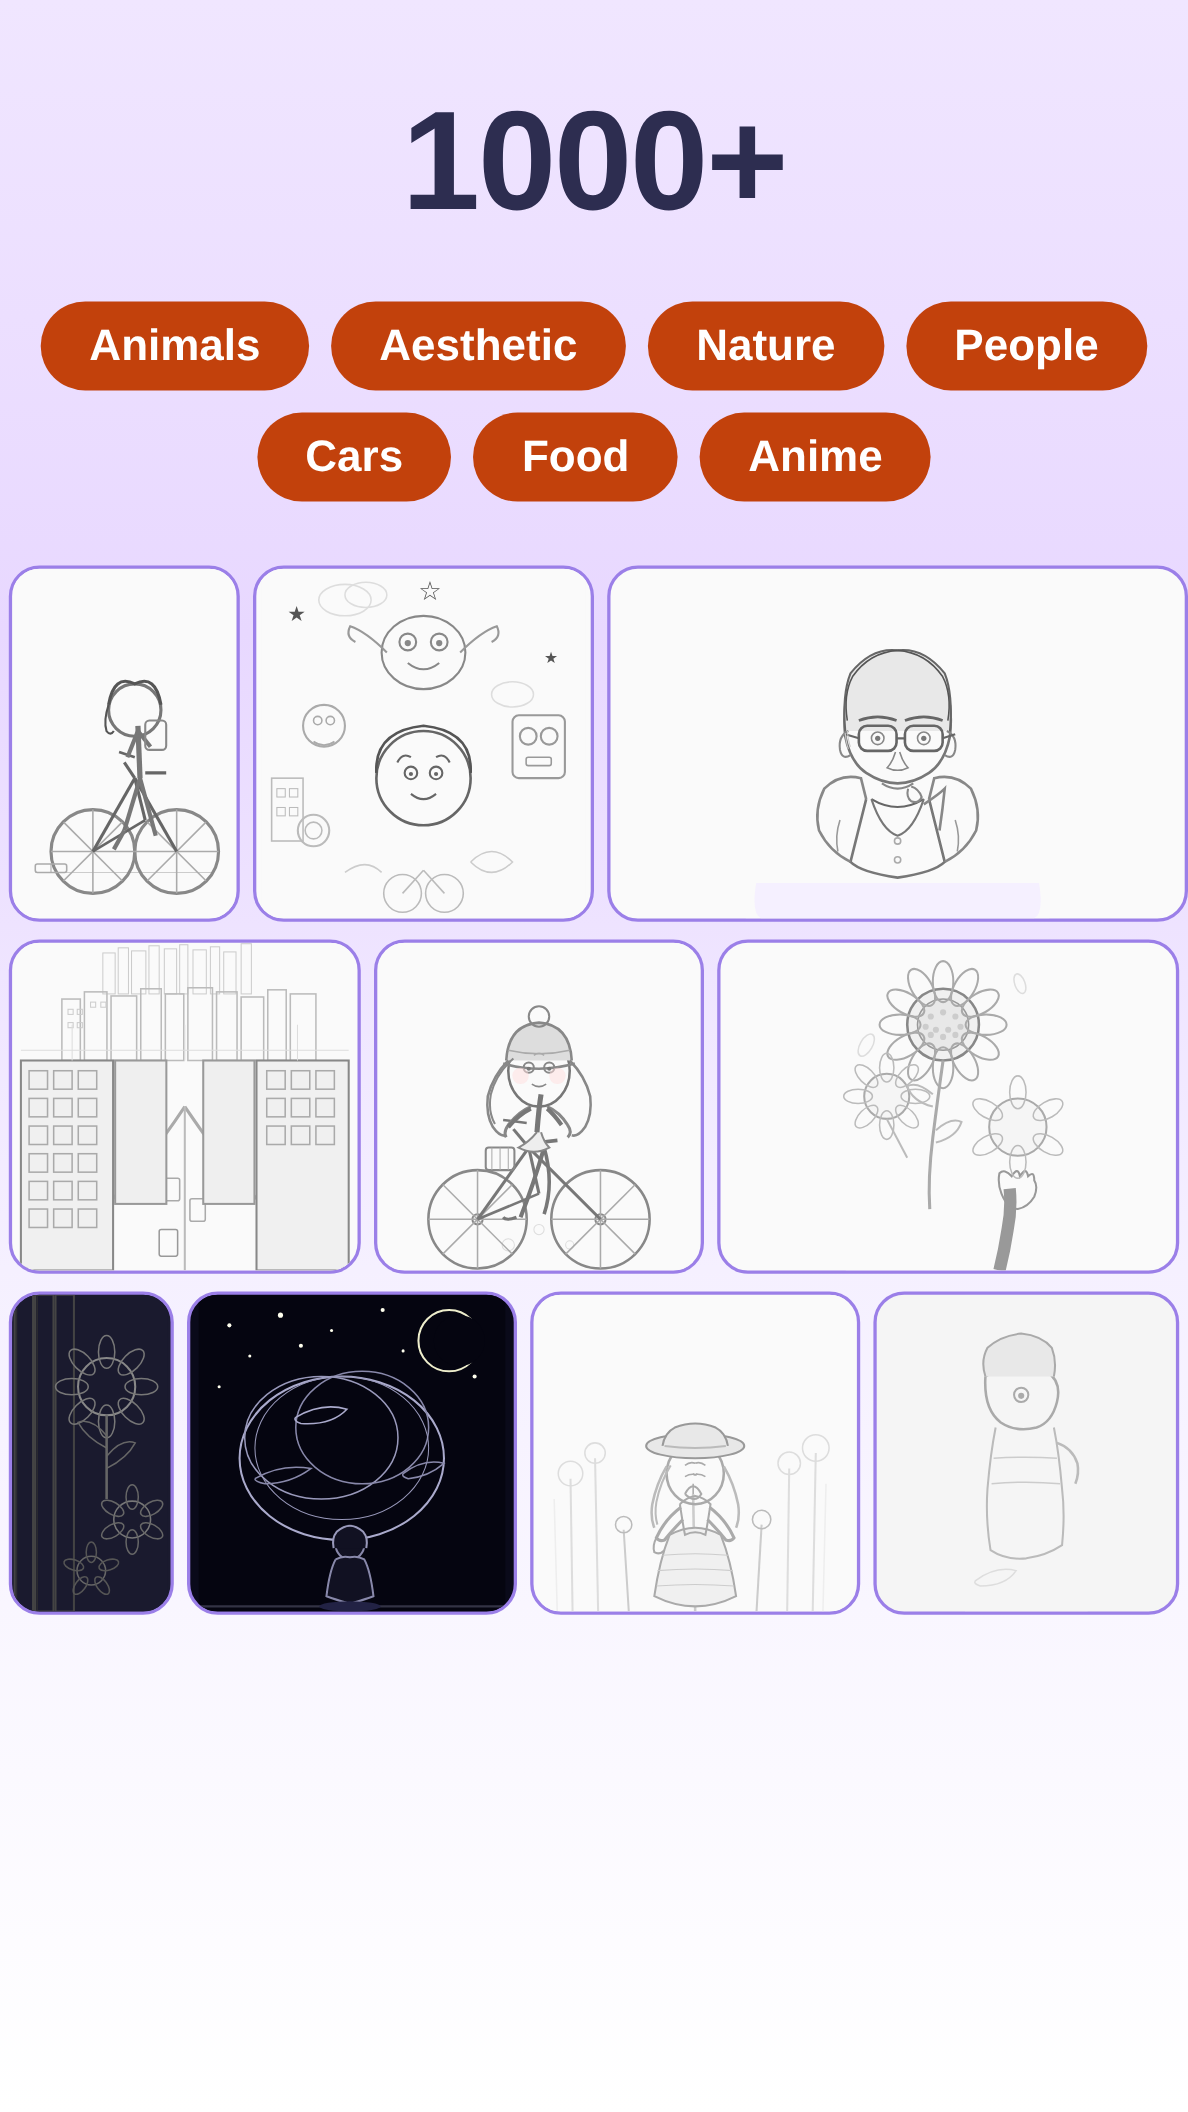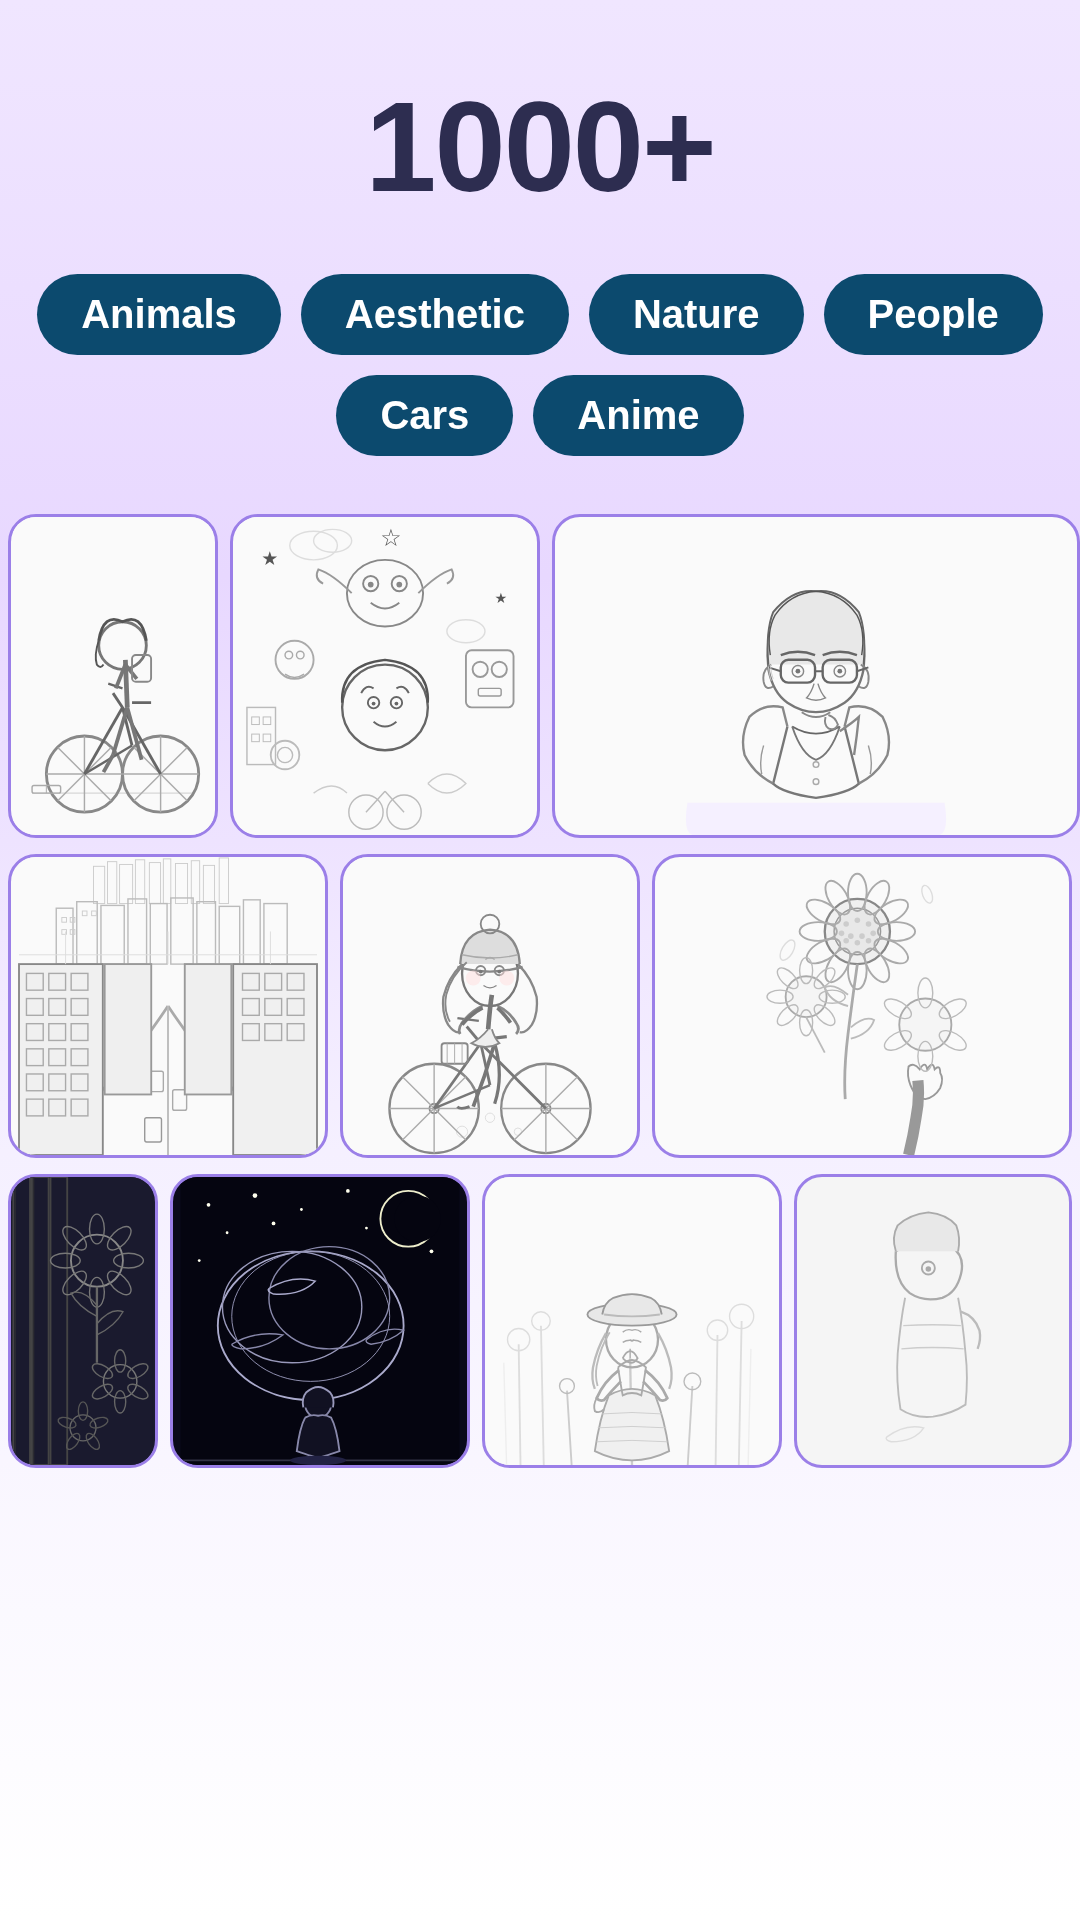--- a/index.html
+++ b/index.html
@@ -35,21 +35,21 @@
     }
 
     .tags-row {
       display: flex;
       gap: 20px;
       flex-wrap: nowrap;
       justify-content: center;
     }
 
     .tag {
-      background: #0c4a6e;
+      background: #c2410c;
       color: #fff;
       font-size: 40px;
       font-weight: 700;
       padding: 18px 44px;
       border-radius: 60px;
       white-space: nowrap;
       cursor: pointer;
     }
 
     .gallery-section {
@@ -175,20 +175,21 @@
 
 <div class="tags-section">
   <div class="tags-row">
     <span class="tag">Animals</span>
     <span class="tag">Aesthetic</span>
     <span class="tag">Nature</span>
     <span class="tag">People</span>
   </div>
   <div class="tags-row">
     <span class="tag">Cars</span>
+    <span class="tag">Food</span>
     <span class="tag">Anime</span>
   </div>
 </div>
 
 <div class="gallery-section">
 
   <div class="gallery-row row1">
 
     <div class="gallery-item item1 girl-bike">
       <svg class="sketch-svg" viewBox="0 0 210 334" xmlns="http://www.w3.org/2000/svg">

